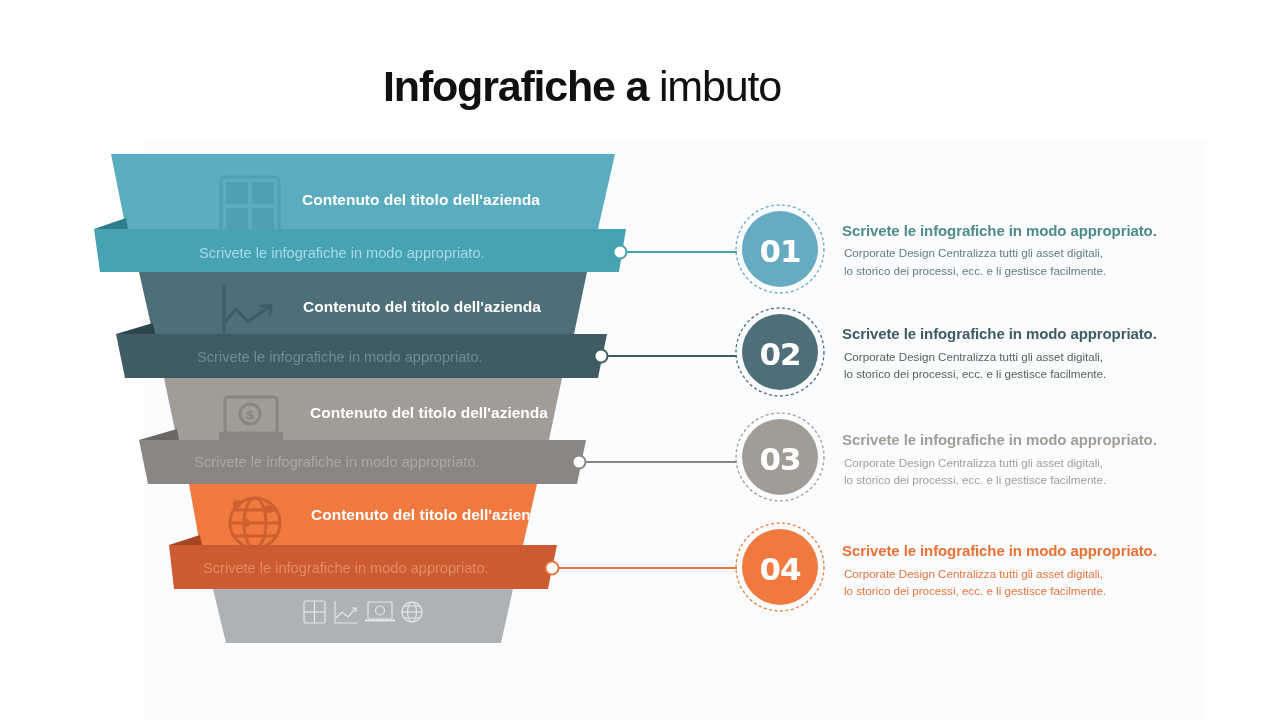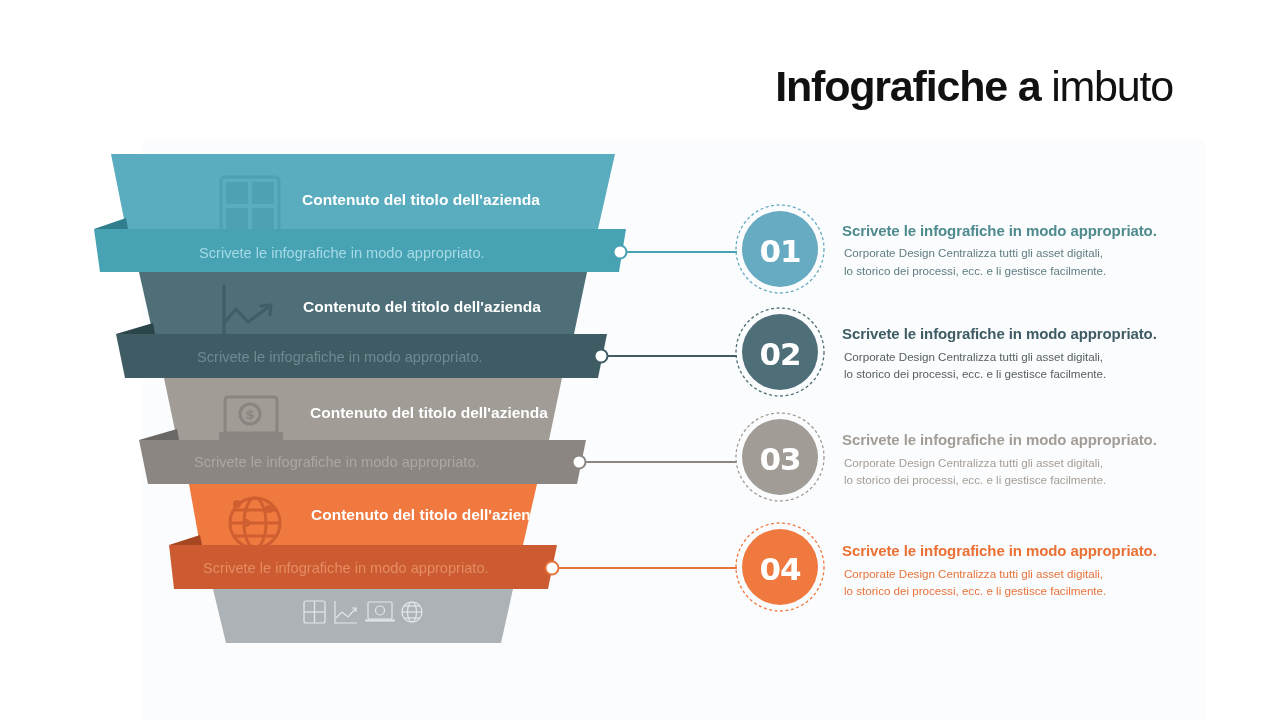--- a/index.html
+++ b/index.html
@@ -1,18 +1,18 @@
 <!DOCTYPE html>
 <html><head>
 <meta charset="utf-8">
 <style>
   html, body { margin: 0; padding: 0; background: #ffffff; }
   body { width: 1280px; height: 720px; position: relative; overflow: hidden; font-family: "Liberation Sans", sans-serif; }
   .panel { position: absolute; left: 143px; top: 140px; width: 1062px; height: 580px; background: #fbfcfd; }
-  .title { position: absolute; left: 9px; top: 58px; width: 1164px; text-align: right; font-size: 43px; color: #111111; letter-spacing: -1.2px; line-height: 56px; }
+  .title { position: absolute; left: 0; top: 58px; width: 1164px; text-align: center; font-size: 43px; color: #111111; letter-spacing: -1.2px; line-height: 56px; }
   .title .b { font-weight: bold; }
   .title .l { font-weight: normal; }
   svg.stage { position: absolute; left: 0; top: 0; }
   .seg-title { font-family: "Liberation Sans", sans-serif; font-weight: bold; font-size: 15.5px; fill: #ffffff; }
   .rib-text { font-family: "Liberation Sans", sans-serif; font-size: 14.6px; }
   .num { font-family: "DejaVu Sans", sans-serif; font-weight: bold; font-size: 31px; fill: #ffffff; letter-spacing: -1px; }
   .step-title { font-family: "Liberation Sans", sans-serif; font-weight: bold; font-size: 15px; letter-spacing: -0.1px; }
   .step-desc { font-family: "Liberation Sans", sans-serif; font-size: 11.6px; }
 </style>
 </head>

